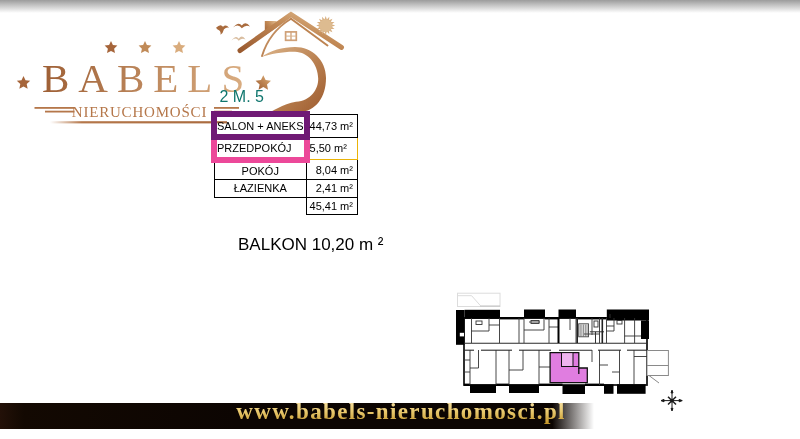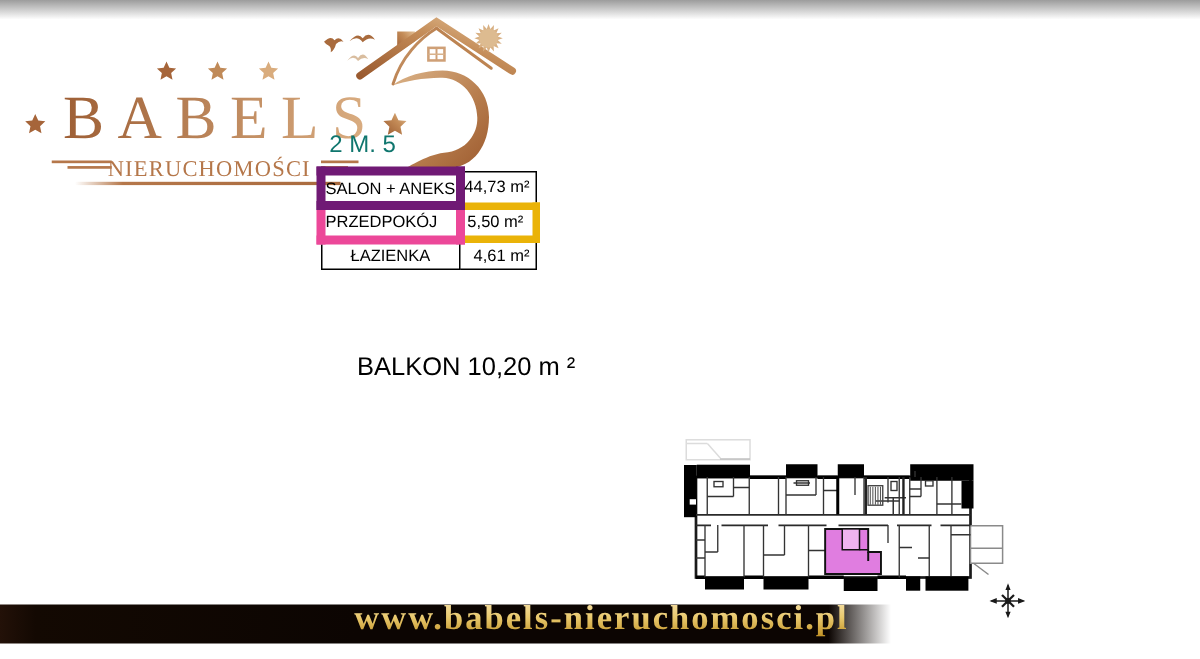--- a/index.html
+++ b/index.html
@@ -99,25 +99,33 @@
 <div class="abs" style="left:219.5px;top:88px;font-size:16px;color:#0f766e">2 M. 5</div>
 
 <table class="abs" style="left:211px;top:111px;border-collapse:collapse;font-size:11px;color:#000">
 <tbody>
 <tr>
 <td style="border:6px solid #701a75;height:17px;text-align:right;padding:0;white-space:nowrap">SALON + ANEKS</td>
 <td style="border:1px solid #000;text-align:right;padding:0 4px 0 0">44,73 m²</td>
 </tr>
 <tr>
 <td style="border:6px solid #ec4899;height:16.5px;padding:0;white-space:nowrap">PRZEDPOKÓJ</td>
-<td style="border:5px solid #eab308;text-align:center;padding:0 4px 0 0">5,50 m²</td>
+<td style="border:1px solid #eab308;text-align:left;padding:0 4px 0 0">5,50 m²</td>
+</tr>
+<tr>
+<td style="border:1px solid #000;height:16.5px;text-align:center;padding:0;white-space:nowrap">POKÓJ</td>
+<td style="border:1px solid #000;text-align:right;padding:0 4px 0 0">8,04 m²</td>
 </tr>
 <tr>
 <td style="border:1px solid #000;height:16.5px;text-align:center;padding:0;white-space:nowrap">ŁAZIENKA</td>
-<td style="border:1px solid #000;text-align:right;padding:0 4px 0 0">4,61 m²</td>
+<td style="border:1px solid #000;text-align:right;padding:0 4px 0 0">2,41 m²</td>
+</tr>
+<tr>
+<td style="border:none;height:17px;padding:0"></td>
+<td style="border:1px solid #000;text-align:right;padding:0 4px 0 0">45,41 m²</td>
 </tr>
 </tbody>
   </table>
 
 <div class="abs" style="left:238px;top:235px;font-size:17px;color:#000">BALKON 10,20 m ²</div>
 
 <svg class="abs" style="left:450px;top:288px" width="240" height="127" viewBox="450 288 240 127">
 
 <g stroke="#dcdcdc" fill="none" stroke-width="1">
 <rect x="457.5" y="293.2" width="42.5" height="13.3"></rect>

